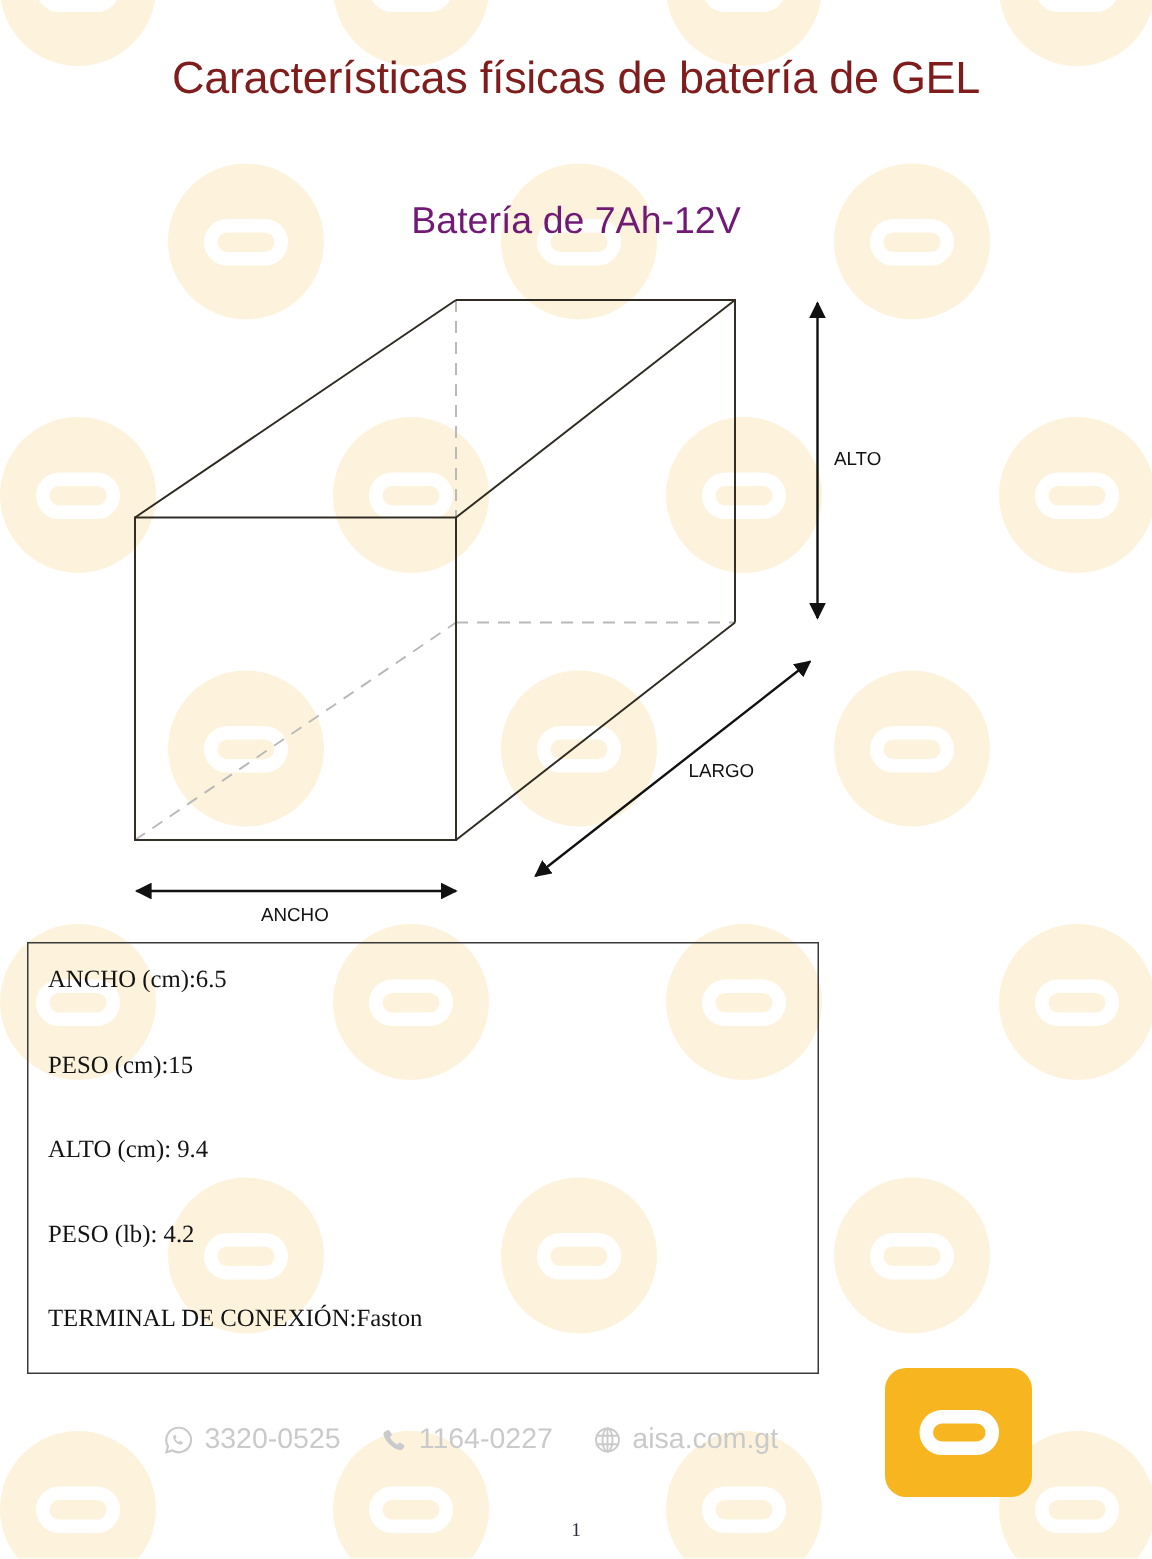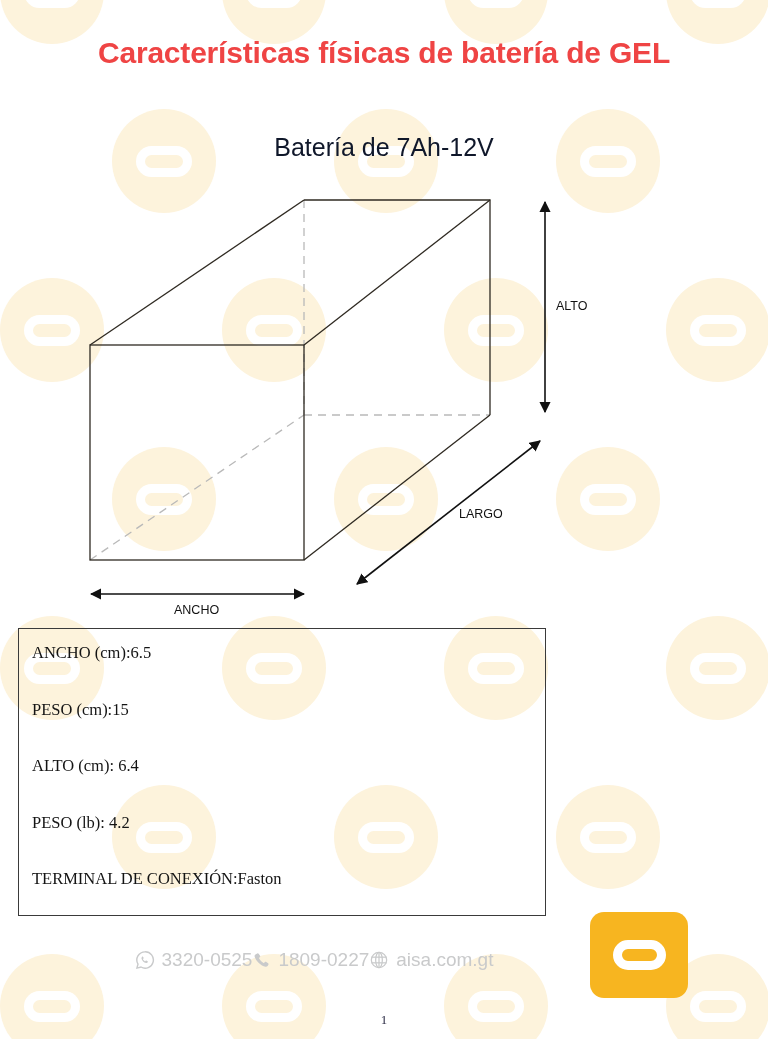--- a/index.html
+++ b/index.html
@@ -50,32 +50,32 @@
     width: 100%;
     height: 100%;
   }
 
   .doc-title {
     position: absolute;
     left: 0; right: 0;
     top: 36px;
     text-align: center;
     font-size: 30px;
-    font-weight: bold;
-    color: #ef4444;
+    font-weight: normal;
+    color: #7f1d1d;
     letter-spacing: -0.2px;
   }
 
   .doc-subtitle {
     position: absolute;
     left: 0; right: 0;
     top: 133px;
     text-align: center;
     font-size: 25px;
-    color: #0f172a;
+    color: #701a75;
     font-weight: normal;
   }
 
   
   #drawing {
     position: absolute;
     left: 0;
     top: 180px;
     width: 768px;
     height: 450px;
@@ -106,20 +106,21 @@
   
   .footer {
     position: absolute;
     left: 0;
     top: 940px;
     width: 628px;
     height: 40px;
     display: flex;
     align-items: center;
     justify-content: center;
+    gap: 26px;
     color: #c9cacb;
   }
   .footer-item {
     display: flex;
     align-items: center;
     gap: 7px;
     font-size: 19px;
     color: #c9cacb;
   }
   .footer-item svg { display: block; }
@@ -236,21 +237,21 @@
 
       <g>
         <line x1="91" y1="414" x2="304" y2="414" stroke="#111111" stroke-width="1.6" marker-start="url(#arrowEnd)" marker-end="url(#arrowEnd)"></line>
       </g>
       <text x="174" y="434" font-family="Liberation Sans, sans-serif" font-size="12.5" fill="#111111">ANCHO</text>
     </svg>
 
     <div class="spec-box">
       <div class="spec-line">ANCHO (cm):6.5</div>
       <div class="spec-line">PESO (cm):15</div>
-      <div class="spec-line">ALTO (cm): 6.4</div>
+      <div class="spec-line">ALTO (cm): 9.4</div>
       <div class="spec-line">PESO (lb): 4.2</div>
       <div class="spec-line">TERMINAL DE CONEXIÓN:Faston</div>
     </div>
 
     <div class="footer">
 
       <div class="footer-item">
         <span>
           <svg width="20" height="20" viewBox="0 0 24 24" fill="none" stroke="#c9cacb" stroke-width="1.7">
             <path d="M12 2.2a9.8 9.8 0 0 0-8.4 14.8L2.3 21.7l4.9-1.3A9.8 9.8 0 1 0 12 2.2z"></path>
@@ -259,21 +260,21 @@
         </span>
         <span>3320-0525</span>
       </div>
 
       <div class="footer-item">
         <span>
           <svg width="19" height="19" viewBox="0 0 24 24">
             <path d="M6.6 3.2a1.3 1.3 0 0 1 1.8.3l1.8 2.4c.4.5.3 1.2-.1 1.7l-1 1c-.2.2-.3.6-.1.9a13.6 13.6 0 0 0 5.5 5.5c.3.2.7.1.9-.1l1-1c.4-.4 1.1-.5 1.6-.1l2.4 1.8c.6.4.7 1.2.3 1.8l-1 1.4c-.6.8-1.6 1.2-2.6 1C11.2 19 5 12.8 3.3 7a2.5 2.5 0 0 1 1-2.6z" fill="#c9cacb"></path>
           </svg>
         </span>
-        <span>1809-0227</span>
+        <span>1164-0227</span>
       </div>
 
       <div class="footer-item">
         <span>
           <svg width="20" height="20" viewBox="0 0 24 24" fill="none" stroke="#c9cacb" stroke-width="1.5">
             <circle cx="12" cy="12" r="9.2"></circle>
             <ellipse cx="12" cy="12" rx="4" ry="9.2"></ellipse>
             <line x1="2.9" y1="8.6" x2="21.1" y2="8.6"></line>
             <line x1="2.9" y1="15.4" x2="21.1" y2="15.4"></line>
             <line x1="12" y1="2.8" x2="12" y2="21.2"></line>

